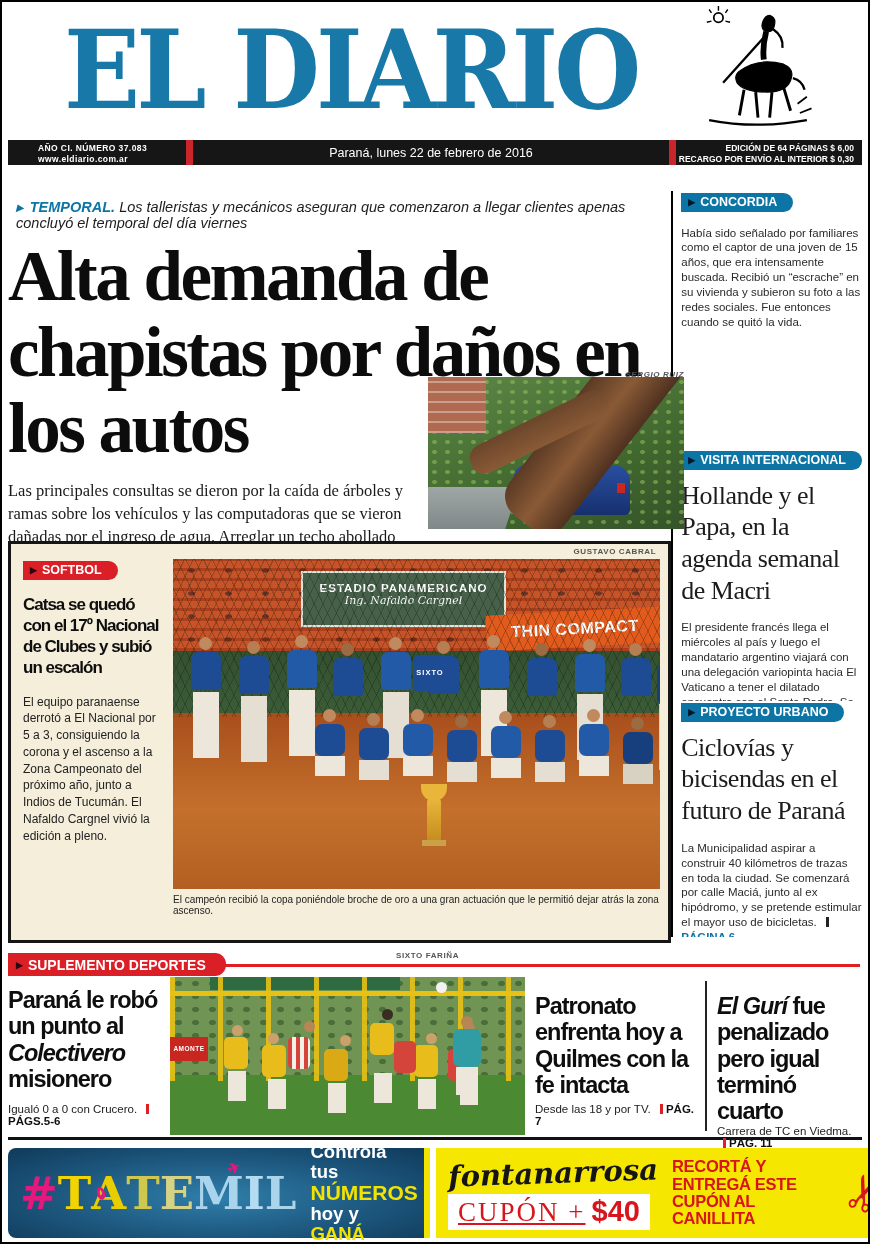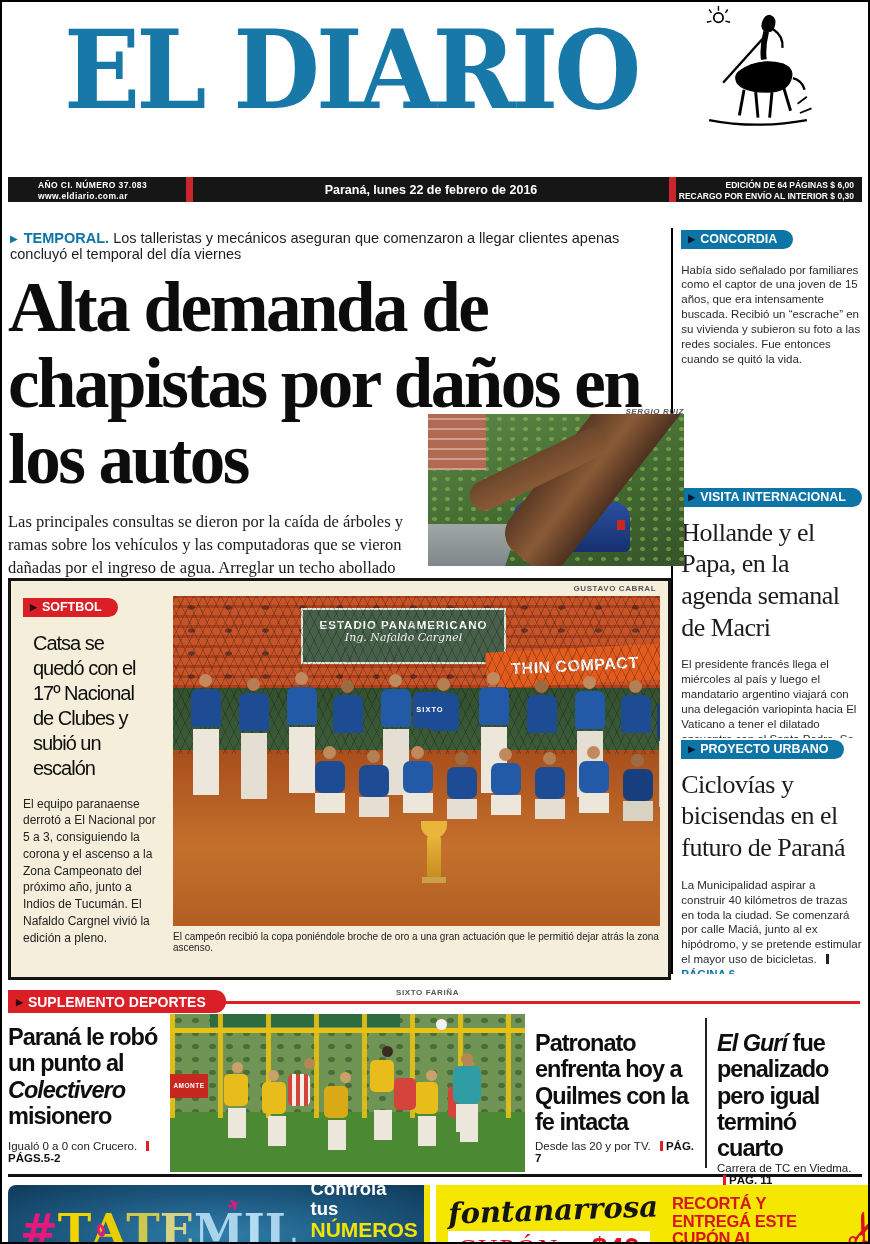--- a/index.html
+++ b/index.html
@@ -2,41 +2,41 @@
 <html><head>
 <meta charset="utf-8">
 <style>
   * { box-sizing: border-box; }
   html,body { margin:0; padding:0; }
   body {
     width:870px; height:1244px; background:#fff; position:relative; overflow:hidden;
     border:2px solid #000; font-family:"Liberation Sans", sans-serif; color:#111;
   }
   
-  .masthead { height:175px; position:relative; }
+  .masthead { height:138px; position:relative; }
   .logo {
     margin:0; position:absolute; left:62px; top:14px;
     font-family:"DejaVu Serif", serif; font-weight:bold; font-size:100px; line-height:1;
     color:#1878a8; letter-spacing:-4px; transform:scaleY(1.08); transform-origin:left top;
     white-space:nowrap;
   }
   .quixote { position:absolute; right:50px; top:4px; width:120px; height:128px; }
   
   .info-bar { height:25px; margin:0 6px; background:#161616; display:flex; align-items:stretch; color:#fff; }
   .ib-left { width:178px; padding:3px 0 0 30px; font-size:8.5px; font-weight:bold; letter-spacing:.4px; line-height:1.3; }
   .ib-sep { width:7px; background:#c9252b; }
-  .ib-center { flex:1; text-align:center; font-size:12.5px; font-weight:bold; align-self:center; }
+  .ib-center { flex:1; text-align:center; font-size:12.5px; font-weight:normal; align-self:center; }
   .ib-right { width:186px; text-align:right; padding:3px 8px 0 0; font-size:8.5px; font-weight:bold; line-height:1.3; }
   
   .top-grid { display:flex; margin:0 6px; }
   .left-main { width:676px; }
   .sidebar { flex:1; border-left:2px solid #000; margin-top:26px; padding-left:8px; height:746px; }
   
   .hero { position:relative; height:372px; padding-top:26px; }
-  .kicker { margin:2px; font-size:14.5px; color:#1d1d1d; }
+  .kicker { margin:8px; font-size:14.5px; color:#1d1d1d;font-style:italic; }
   .kicker .klabel { color:#0d74a6; }
   .arrow { color:#0d74a6; font-size:10px; vertical-align:1px; margin-right:2px; }
   .headline { margin:8px 0 0; font-family:"Liberation Serif", serif; font-weight:bold;
     font-size:71px; line-height:1.07; letter-spacing:-2.5px; color:#0c0c0c; }
   .lead-sum { margin:12px 0 0; width:410px; font-family:"Liberation Serif", serif;
     font-size:16.5px; line-height:1.4; color:#1a1a1a; }
   .photo-credit { font-size:8px; color:#555; letter-spacing:.6px; font-weight:bold;text-align:right; }
   .mp-credit { position:absolute; left:420px; top:205px; width:256px; text-align:right;font-style:italic; }
   
   .main-photo { position:absolute; left:420px; top:212px; width:256px; height:152px; overflow:hidden;
@@ -74,21 +74,21 @@
   .sb-headline { font-family:"Liberation Serif", serif; font-weight:normal; font-size:26px;
     line-height:1.22; letter-spacing:-.5px; margin:10px 0 0; color:#1c1c1c; }
   .sb-body { font-size:11.5px; line-height:1.3; color:#2a2a2a; margin:14px 0 0; }
   
   .softball-panel { margin-top:4px; height:402px; border:3px solid #151515; background:#f4eeda;
     position:relative; padding:4px 8px 0 12px; overflow:hidden; }
   .sp-credit { position:absolute; top:3px; right:12px; }
   .sp-grid { display:flex; gap:12px; margin-top:11px; }
   .sp-left { width:138px; }
   .sp-right { flex:1; }
-  .sp-headline { font-size:20px; line-height:1.25; font-weight:normal; letter-spacing:-1px; margin:14px 10px 0; color:#0e0e0e; }
+  .sp-headline { font-size:17px; line-height:1.25; font-weight:bold; letter-spacing:-1px; margin:14px 0 0; color:#0e0e0e; }
   .sp-body { font-size:12px; line-height:1.4; color:#222; margin:15px 0 0; }
   .sp-caption { font-size:10px; color:#222; margin:5px 0 12px; }
   
   .sb-photo { height:330px; position:relative; overflow:hidden; background:#b35a21; }
   .sbp-stands { position:absolute; inset:0 0 auto 0; height:92px; background:#c75328;
     background-image:repeating-linear-gradient(0deg, rgba(110,20,0,.3) 0 3px, transparent 3px 10px),
       radial-gradient(rgba(30,30,40,.55) 3px, transparent 4px);
     background-size:auto, 37px 23px; }
   .sbp-fence { position:absolute; inset:0 0 52% 0;
     background:repeating-linear-gradient(64deg, rgba(10,20,10,.25) 0 1px, transparent 1px 8px),
@@ -340,40 +340,40 @@
   </div>
   <div class="band-line"></div>
   <div class="photo-credit band-credit">SIXTO FARIÑA</div>
   <div class="band-cols">
     <div class="band-col bc-left">
       <h3 class="band-h">
         <span>Paraná le robó un punto al </span><i>Colectivero</i><span> misionero</span>
       </h3>
       <p class="band-sub">
         <span>Igualó 0 a 0 con Crucero.</span>
-        <span class="bar red"></span><span class="pageref dark">PÁGS.5-2</span>
+        <span class="bar red"></span><span class="pageref dark">PÁGS.5-6</span>
       </p>
     </div>
     <div class="sc-photo">
       <div class="sc-trees"></div>
       <div class="sc-banner"></div>
       <div class="sc-bar"></div>
       <div class="sc-fence"></div>
       <div class="sc-sign">AMONTE</div>
       <div class="sc-ball"></div>
       <div class="sc-heads"></div>
       <div class="sc-yellows"></div>
       <div class="sc-reds"></div>
       <div class="sc-legs"></div>
       <div class="sc-gk"></div>
     </div>
     <div class="band-col bc-mid">
       <h3 class="band-h">Patronato enfrenta hoy a Quilmes con la fe intacta</h3>
       <p class="band-sub">
-        <span>Desde las 20 y por TV.</span>
+        <span>Desde las 18 y por TV.</span>
         <span class="bar red"></span><span class="pageref dark">PÁG. 7</span>
       </p>
     </div>
     <div class="band-vr"></div>
     <div class="band-col bc-right">
       <h3 class="band-h">
         <i>El Gurí</i><span> fue penalizado pero igual terminó cuarto</span>
       </h3>
       <p class="band-sub">
         <span>Carrera de TC en Viedma.</span>

